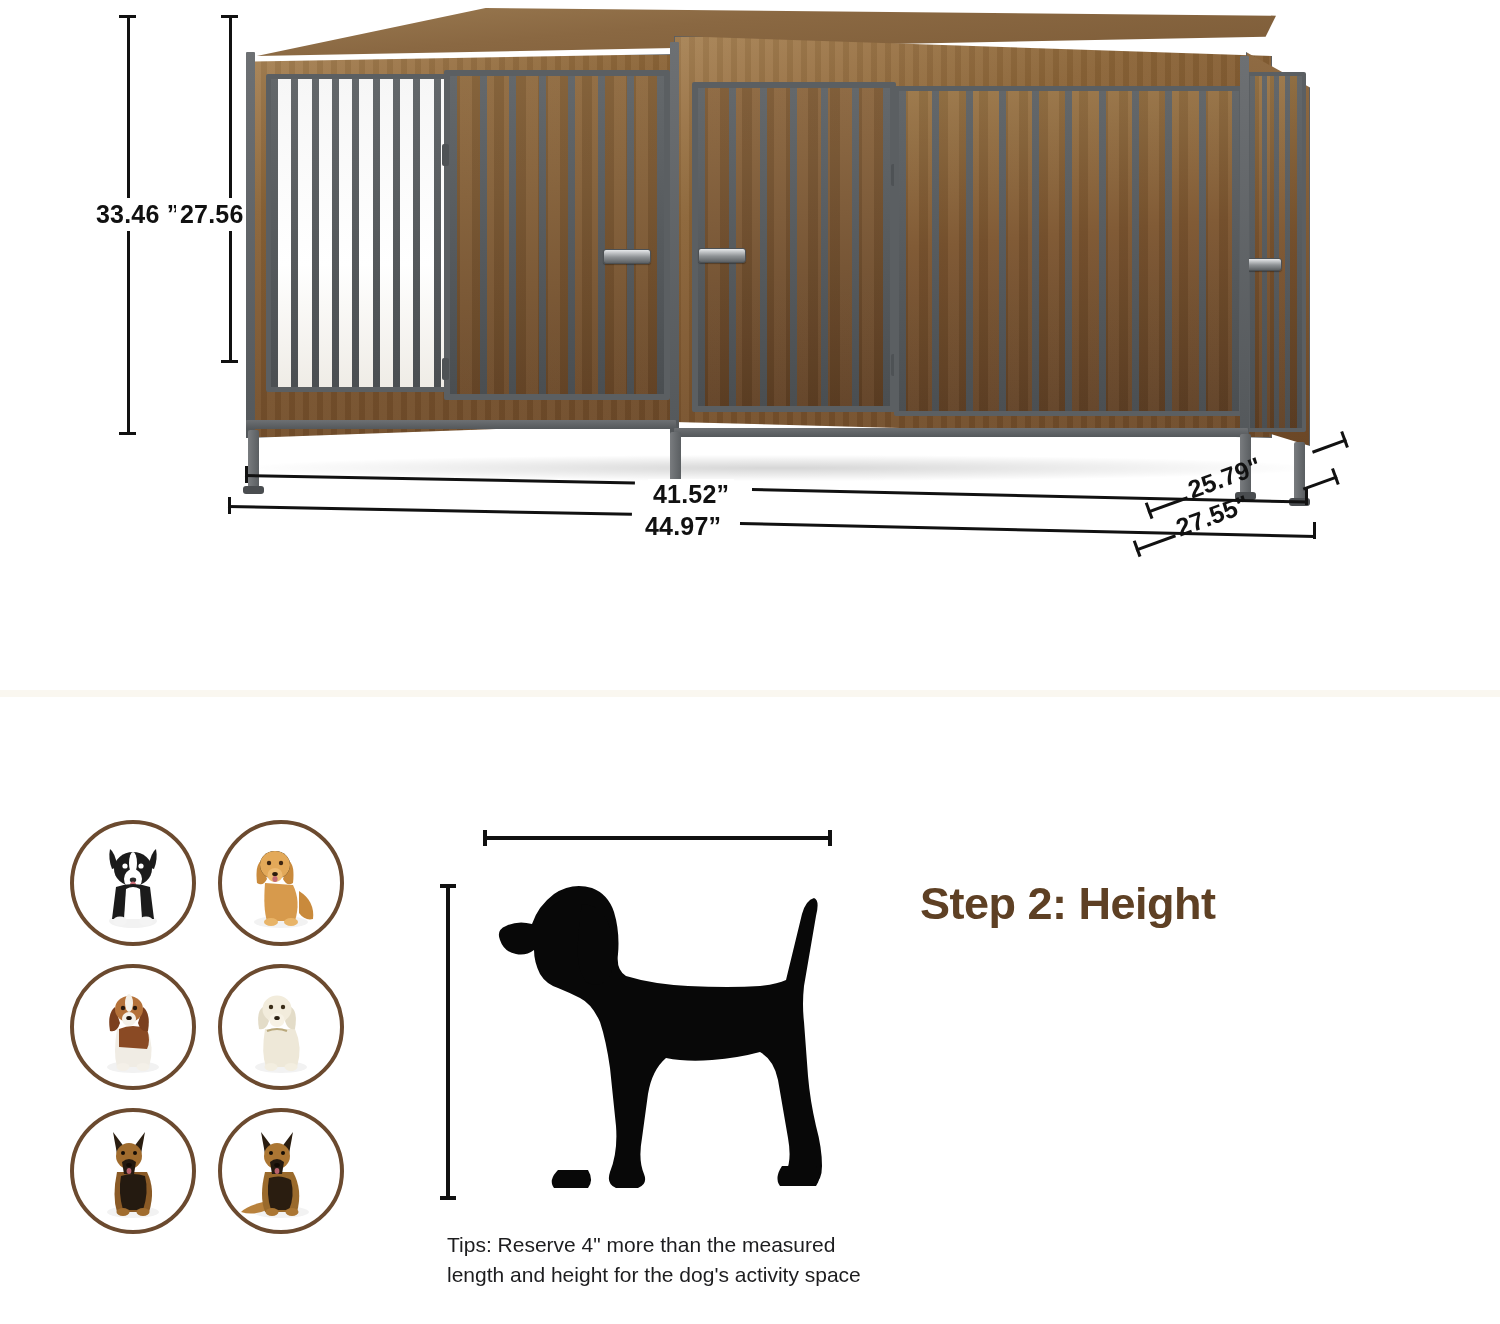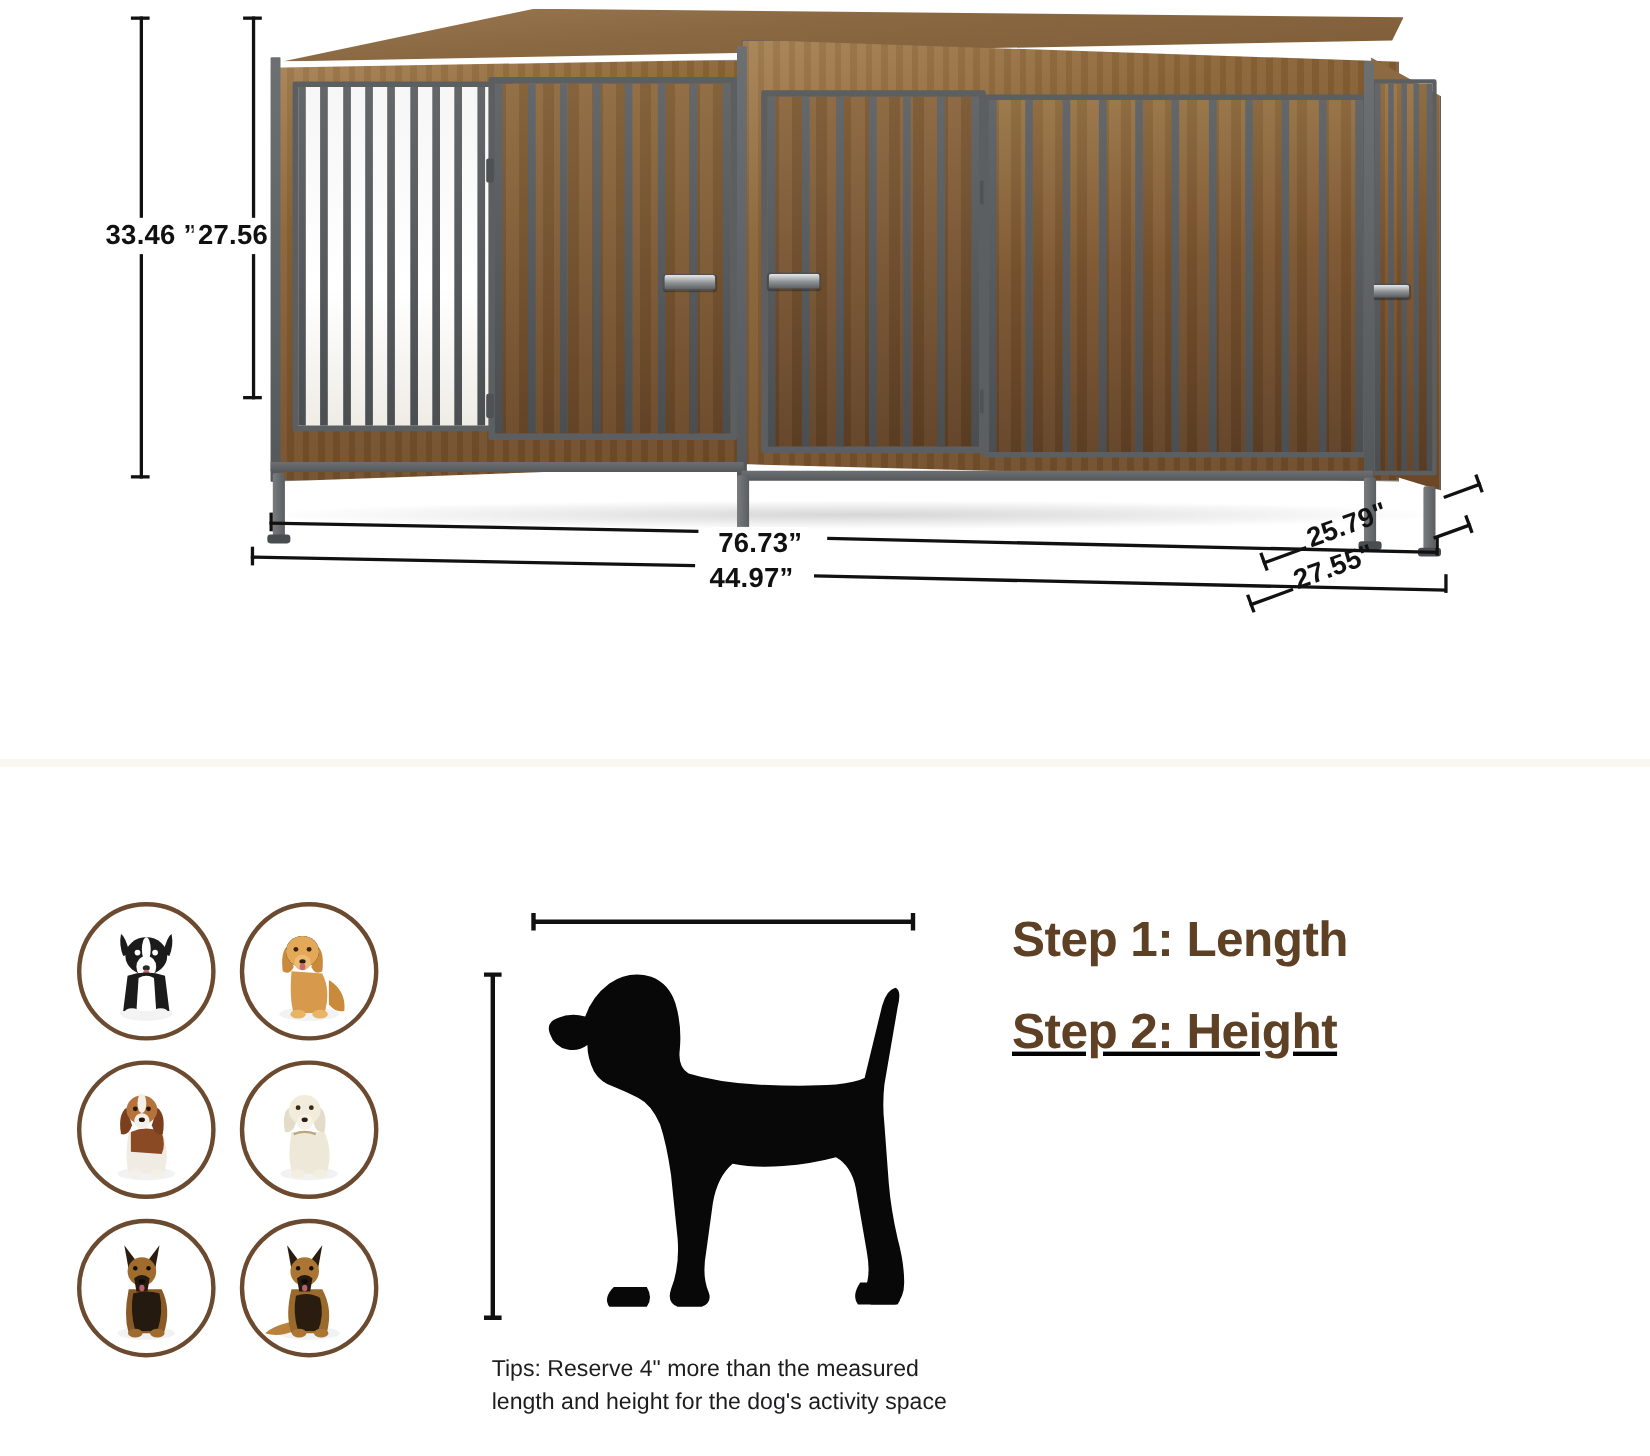--- a/index.html
+++ b/index.html
@@ -131,21 +131,21 @@
   
   .steps{position:absolute;left:920px;top:30px;width:540px;}
   .step-h{
     color:#5E4024;font-size:45px;font-weight:700;margin:0 0 10px 0;
     font-family:"Liberation Sans", sans-serif;letter-spacing:-.5px;
   }
   .step-b{
     color:#1d1d1f;font-size:25px;line-height:1.46;margin:0;
     font-family:"Liberation Sans", sans-serif;
   }
-  .step-2{margin-top:32px;text-decoration:underline;}
+  .step-2{margin-top:50px;}
 </style>
 </head>
 <body>
 
 <div class="page">
 
   <div class="product-section">
 
     <div>
       <div class="dimline vline" style="left:127px;top:15px;height:420px;"></div>
@@ -254,21 +254,21 @@
         <div class="leg" style="left:1048px;top:406px;height:58px;"></div>
         <div class="foot" style="left:1043px;top:462px;"></div>
       </div>
     </div>
 
     <div>
       <div class="dimline hline" style="left:245px;top:474px;width:390px;transform:rotate(1.1deg);transform-origin:left center;"></div>
       <div class="cap-v" style="left:245px;top:466px;"></div>
       <div class="dimline hline" style="left:752px;top:488px;width:555px;transform:rotate(1.3deg);transform-origin:left center;"></div>
       <div class="cap-v" style="left:1305px;top:488px;"></div>
-      <div class="dim-label" style="left:648px;top:479px;background:#fff;padding:1px 5px;">76.73”</div>
+      <div class="dim-label" style="left:648px;top:479px;background:#fff;padding:1px 5px;">41.52”</div>
     </div>
 
     <div>
       <div class="dimline hline" style="left:228px;top:505px;width:404px;transform:rotate(1.1deg);transform-origin:left center;"></div>
       <div class="cap-v" style="left:228px;top:497px;"></div>
       <div class="dimline hline" style="left:740px;top:522px;width:575px;transform:rotate(1.3deg);transform-origin:left center;"></div>
       <div class="cap-v" style="left:1313px;top:522px;"></div>
       <div class="dim-label" style="left:640px;top:511px;background:#fff;padding:1px 5px;">44.97”</div>
     </div>
 
@@ -485,20 +485,19 @@
         <path fill="#080808" d="M128 362 Q118 372 124 380 L158 380 Q164 372 158 362 Z"></path>
 
         <path fill="#080808" d="M352 358 Q344 370 350 378 L386 378 Q392 370 386 358 Z"></path>
       </svg>
     </div>
 
     <div class="tips">Tips: Reserve 4" more than the measured length and height for the dog's activity space</div>
 
     <div class="steps">
       <div>
-        <h2 class="step-h">Step 1: Length</h2>
       </div>
       <div class="step-2">
         <h2 class="step-h">Step 2: Height</h2>
       </div>
     </div>
   </div>
 </div>
 
 </body></html>

